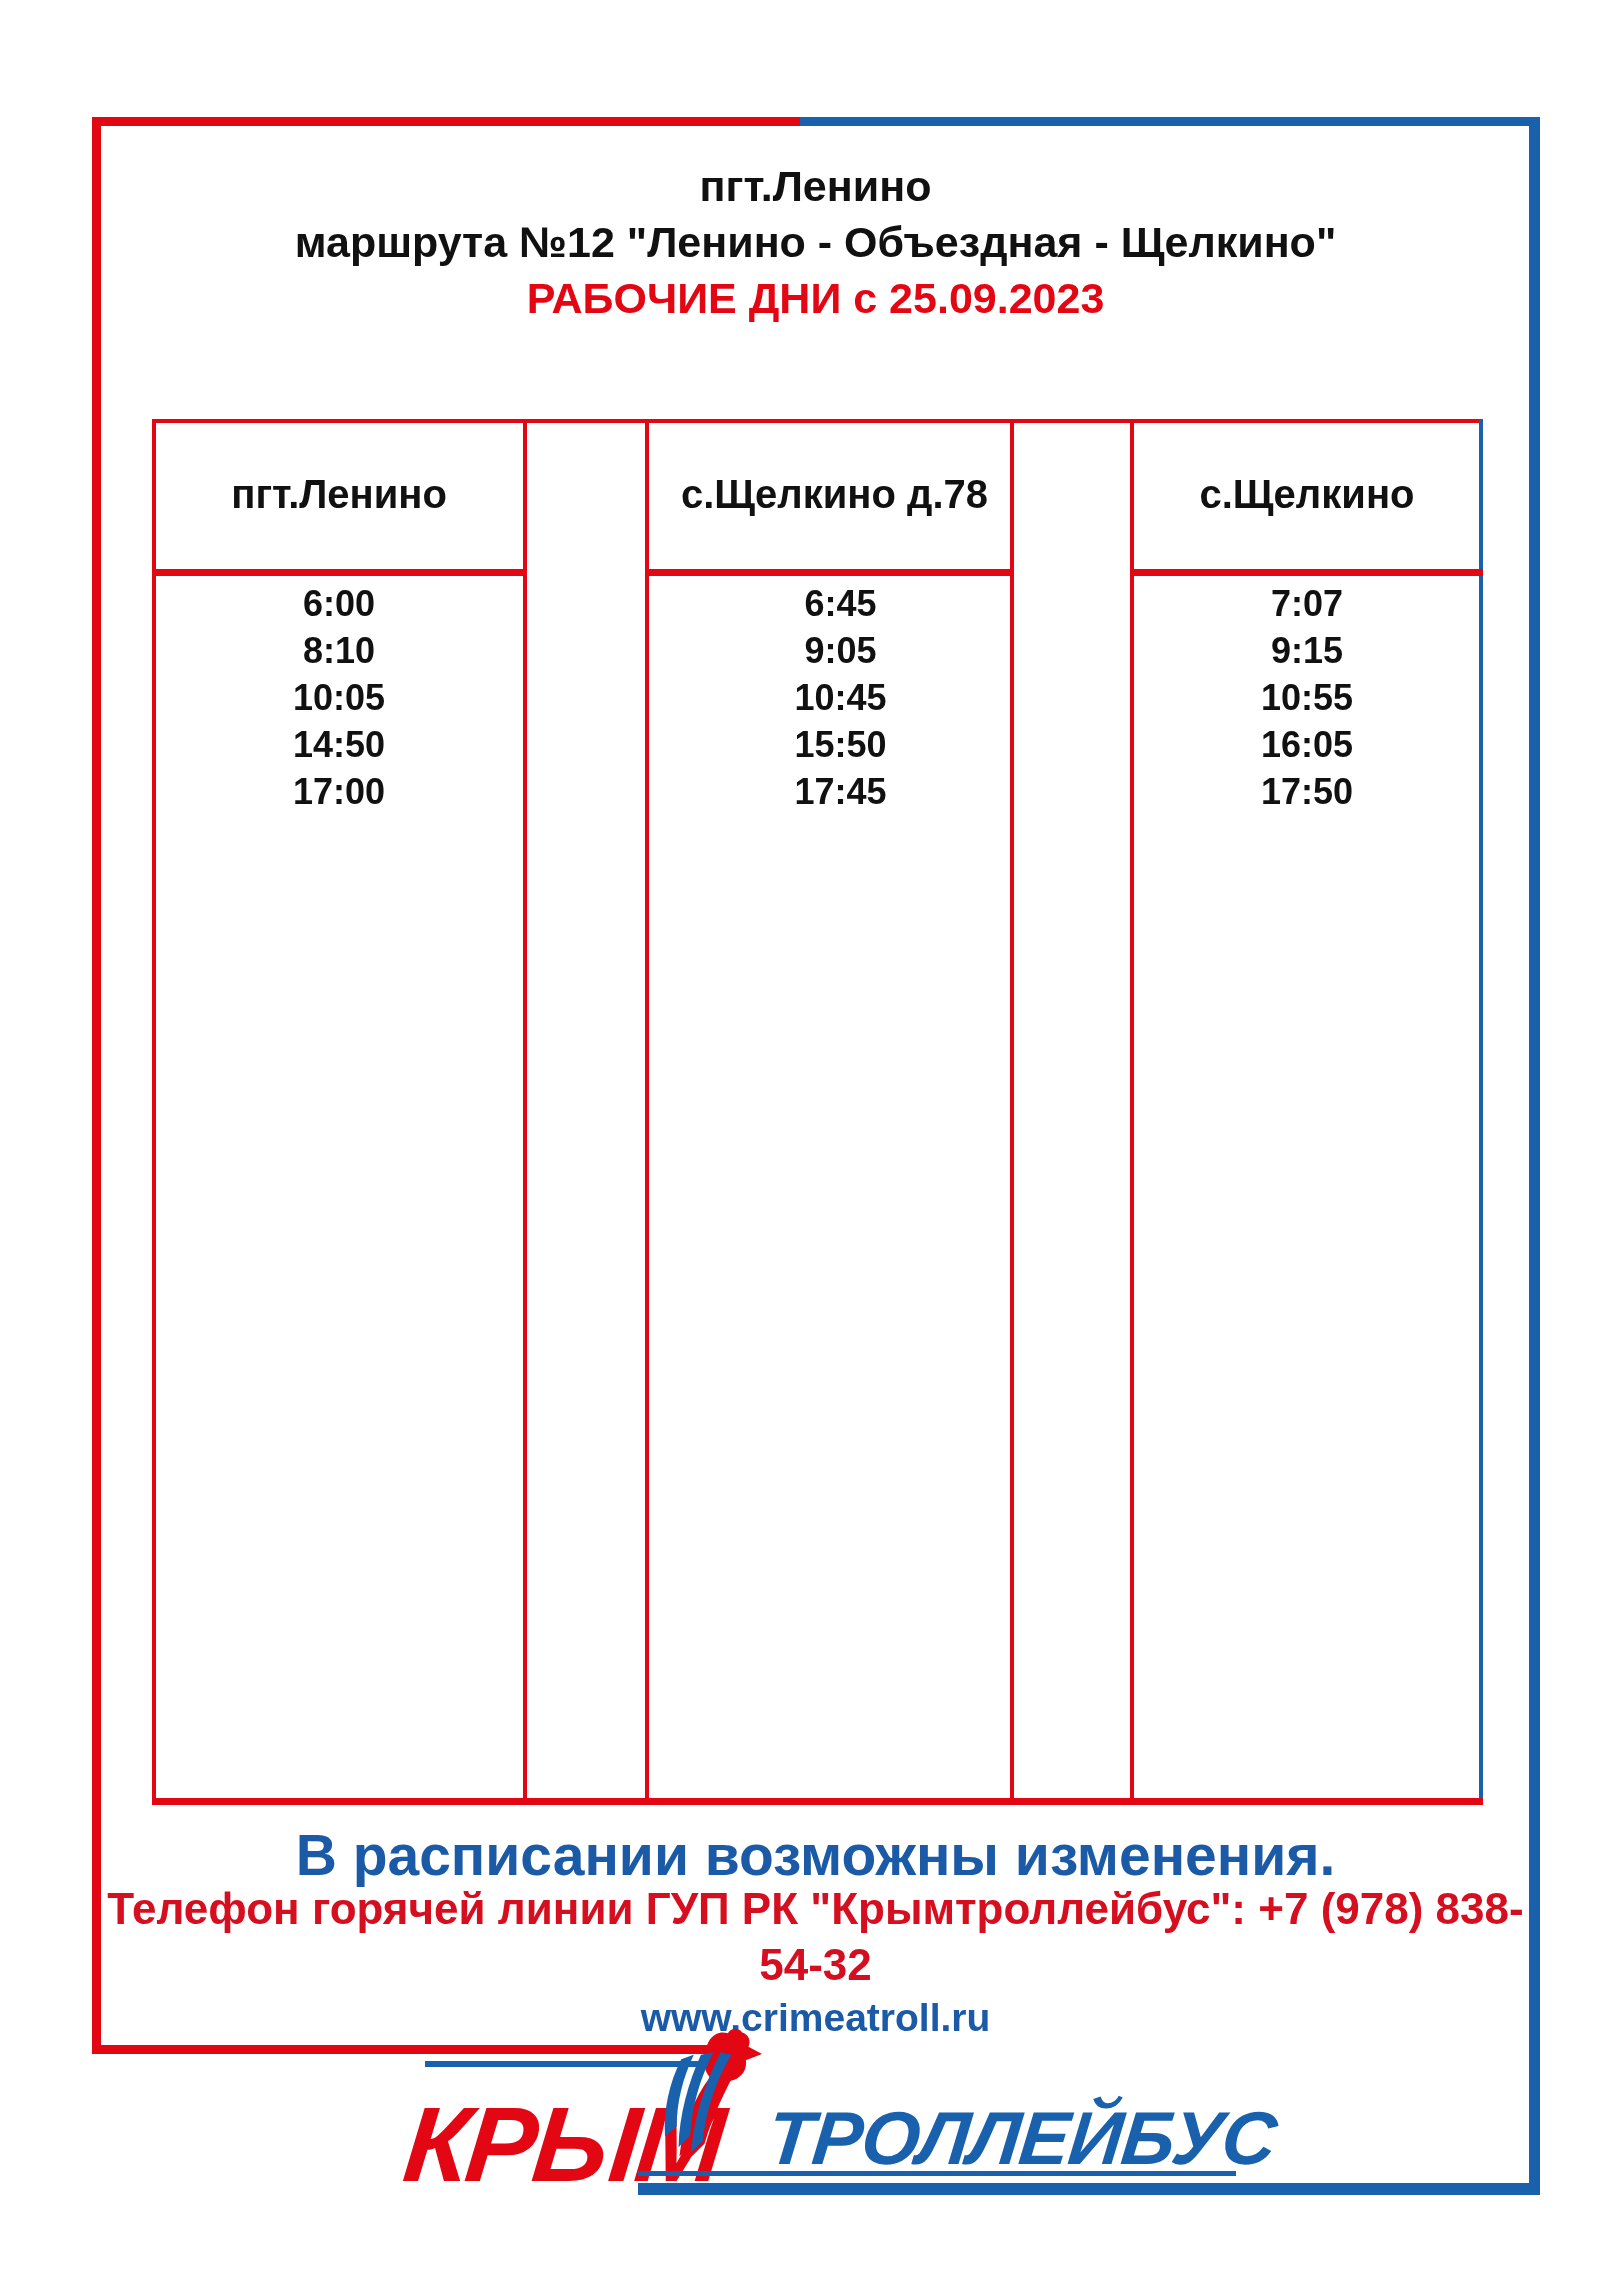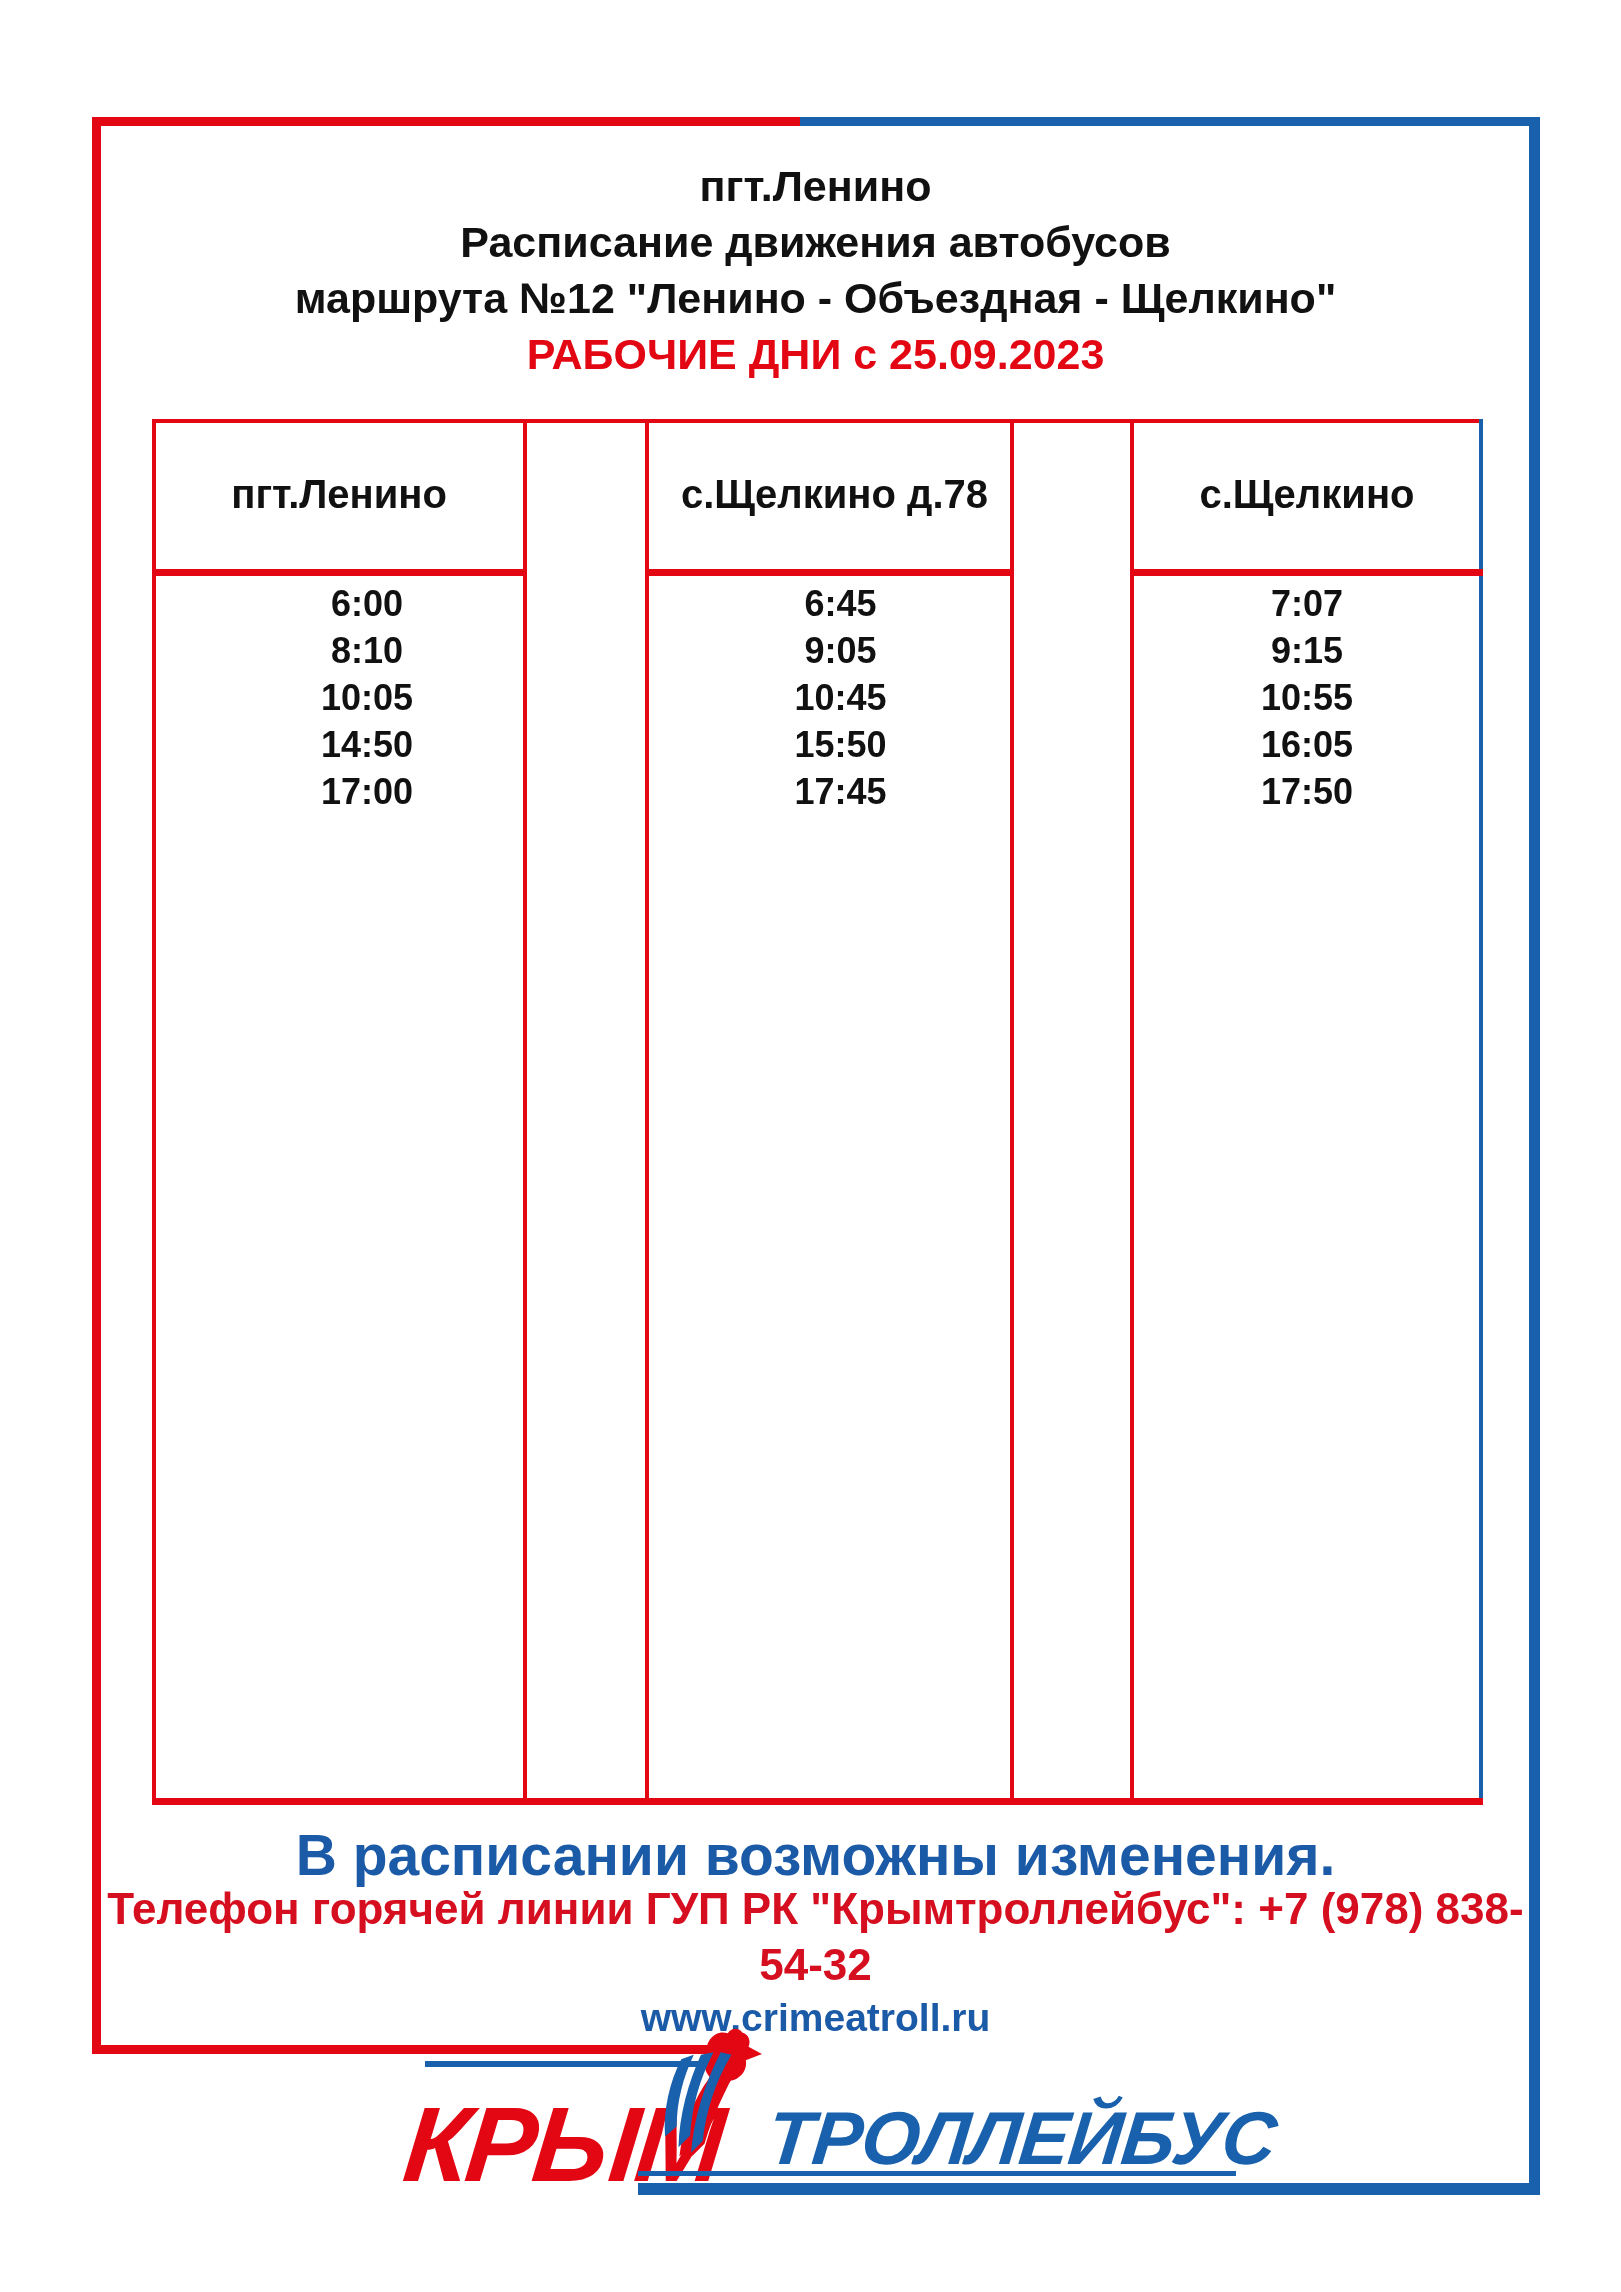--- a/index.html
+++ b/index.html
@@ -52,21 +52,20 @@
 
 <div class="page">
 
   <div class="b top-red"></div>
   <div class="b top-blue"></div>
   <div class="b left-red"></div>
   <div class="b right-blue"></div>
 
   <div class="abs titles">
     <div class="t">пгт.Ленино</div>
-    <div class="t">Расписание движения автобусов</div>
     <div class="t">маршрута №12 "Ленино - Объездная - Щелкино"</div>
     <div class="t red">РАБОЧИЕ ДНИ с 25.09.2023</div>
   </div>
 
   <div class="abs table">
 
     <div class="gl htop"></div>
     <div class="gl v" style="left:0;"></div>
     <div class="gl v" style="left:371px;"></div>
     <div class="gl v" style="left:493px;"></div>
@@ -75,21 +74,21 @@
     <div class="gl v blue" style="left:1327px;"></div>
     <div class="gl hu" style="left:0;width:374px;"></div>
     <div class="gl hu" style="left:493px;width:368px;"></div>
     <div class="gl hu" style="left:978px;width:353px;"></div>
     <div class="gl hbot"></div>
 
     <div class="th" style="left:3.6px;width:367px;">пгт.Ленино</div>
     <div class="th" style="left:497px;width:371px;">с.Щелкино д.78</div>
     <div class="th" style="left:982px;width:346px;">с.Щелкино</div>
 
-    <div class="times" style="left:3.6px;width:367px;padding-left:28px;">
+    <div class="times" style="left:3.6px;width:367px;">
         <div class="time">6:00</div>
         <div class="time">8:10</div>
         <div class="time">10:05</div>
         <div class="time">14:50</div>
         <div class="time">17:00</div>
       </div>
     <div class="times" style="left:497px;width:383px;">
         <div class="time">6:45</div>
         <div class="time">9:05</div>
         <div class="time">10:45</div>

